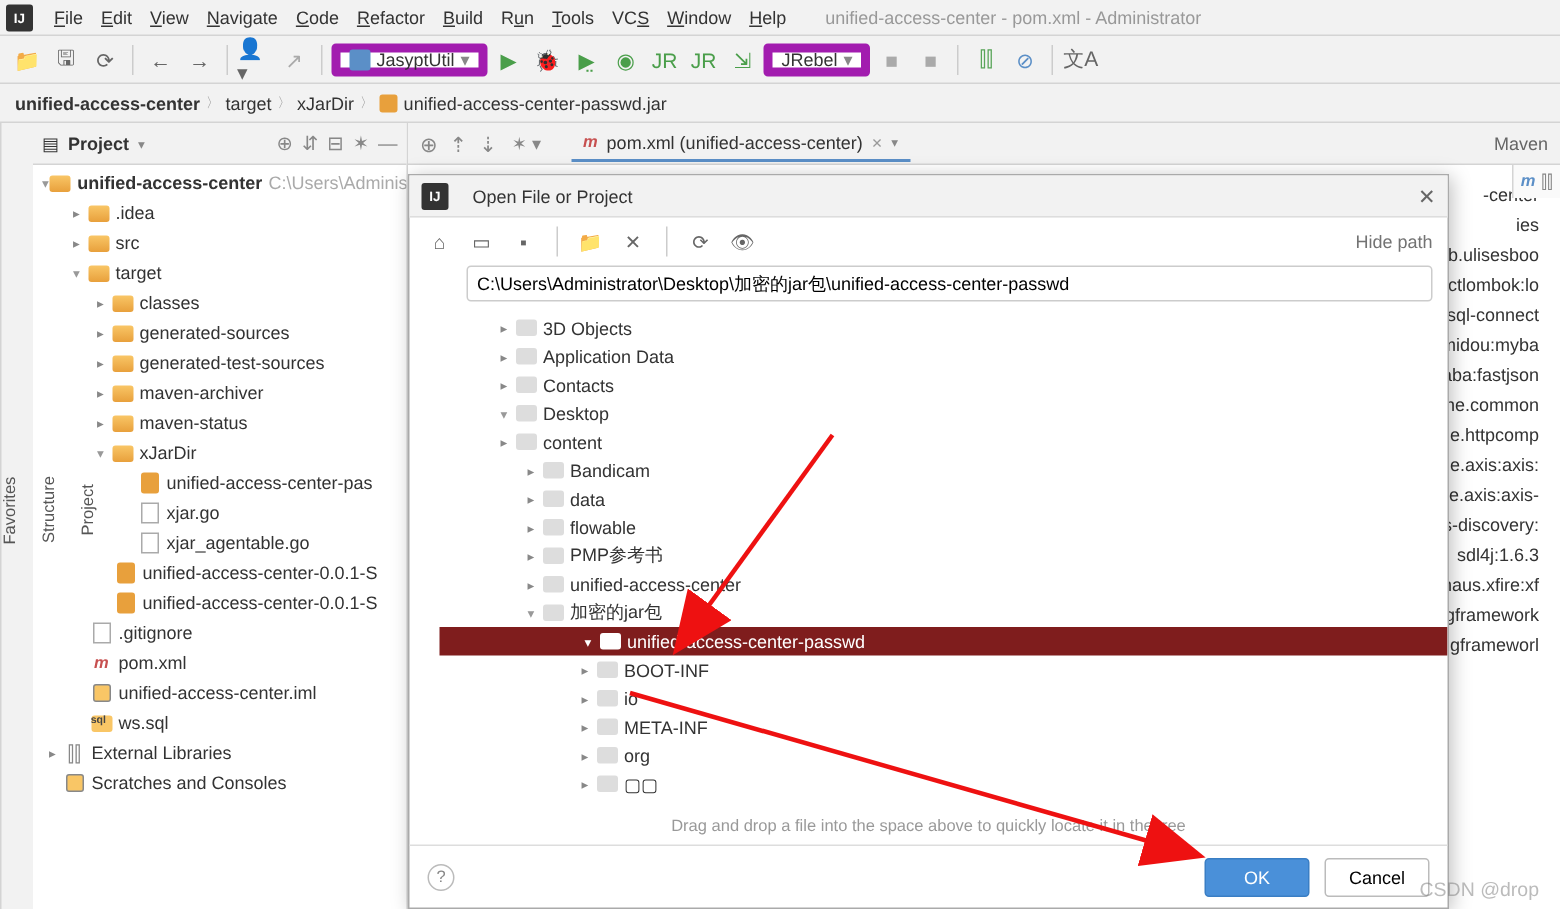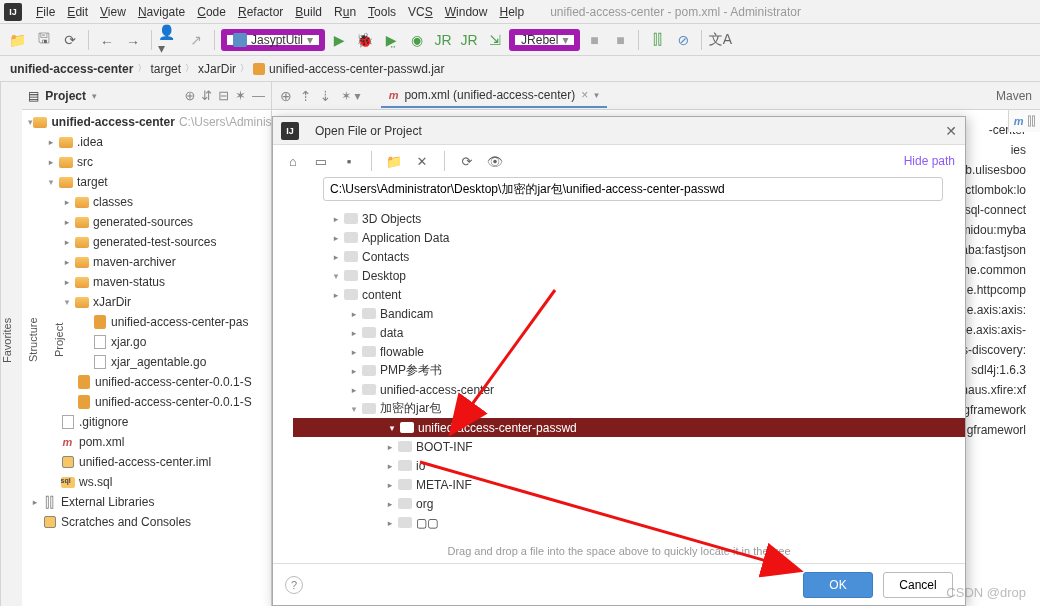--- a/index.html
+++ b/index.html
@@ -61,22 +61,22 @@
   .ed-side { margin-left: auto; color: #666; }
   .ed-body { padding: 10px 14px; color: #333; font-size: 12px; line-height: 20px; text-align: right; white-space: nowrap; overflow: hidden; }
   .ed-sidebar { position: absolute; right: 0; top: 28px; width: 32px; background: #fafafa; border-left: 1px solid #d4d4d4; height: 22px; display: flex; align-items: center; justify-content: center; gap: 4px; }
   
   
   .dialog { position: absolute; left: 272px; top: 116px; width: 694px; height: 490px; background: #fff; border: 1px solid #aaa; box-shadow: 2px 2px 12px rgba(0,0,0,0.25); display: flex; flex-direction: column; }
   .dlg-title { height: 28px; background: #f2f2f2; display: flex; align-items: center; padding: 0 8px; gap: 8px; border-bottom: 1px solid #ddd; }
   .dlg-close { margin-left: auto; font-size: 14px; color: #666; }
   .dlg-toolbar { height: 32px; display: flex; align-items: center; padding: 0 10px; gap: 8px; }
   .dlg-tb-btn { width: 20px; height: 20px; display: flex; align-items: center; justify-content: center; color: #666; font-size: 13px; }
-  .dlg-link { margin-left: auto; color: #8b5cf6; font-size: 12px; }
-  .dlg-path { margin: 0 22px; padding-left: 28px; }
+  .dlg-link { margin-left: auto; color: #737373; font-size: 12px; }
+  .dlg-path { margin: 0 10px; padding-left: 28px; }
   .dlg-path input { width: 100%; height: 24px; border: 1px solid #ccc; padding: 0 6px; font-size: 12px; border-radius: 3px; }
   .dlg-tree { flex: 1; overflow: hidden; padding: 4px 0; margin-top: 4px; }
   .dlg-tree .tree-node { height: 19px; }
   .d1{padding-left: 56px}.d2{padding-left: 74px}.d3{padding-left: 92px}.d4{padding-left: 110px}
   .sel { background: #7f1d1d; color: #fff; margin-left: 20px; }
   .sel .folder-g { background: #fff; }
   .dlg-hint { text-align: center; color: #999; font-size: 11px; padding: 6px; }
   .dlg-footer { height: 42px; border-top: 1px solid #ddd; display: flex; align-items: center; padding: 0 12px; gap: 10px; }
   .dlg-q { width: 18px; height: 18px; border: 1px solid #bbb; border-radius: 9px; display: flex; align-items: center; justify-content: center; color: #888; font-size: 11px; }
   .dlg-btn { margin-left: auto; }

